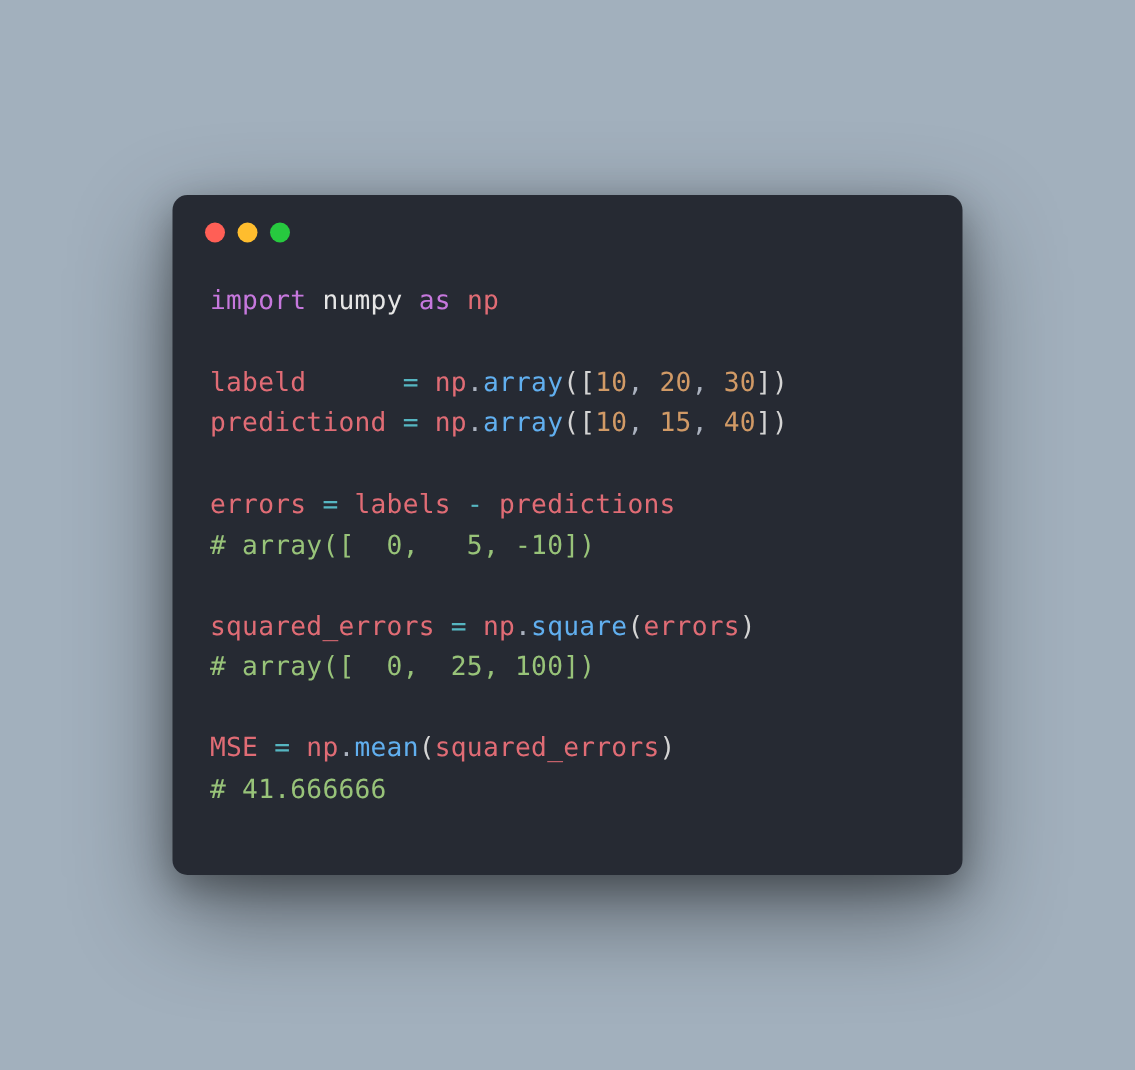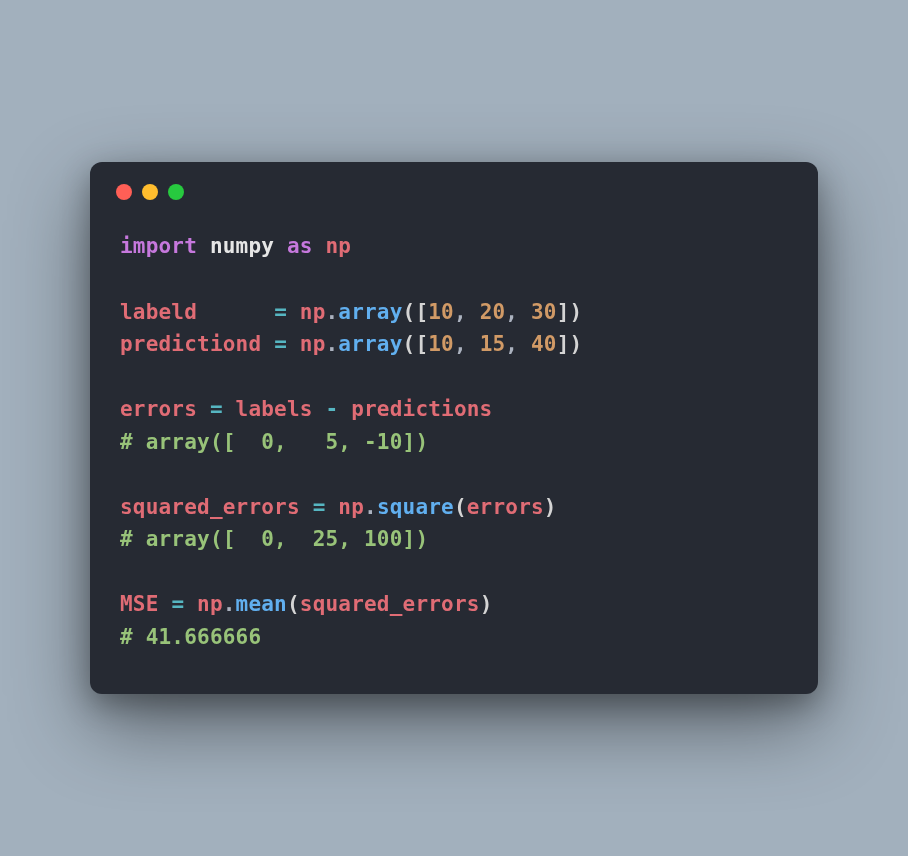--- a/index.html
+++ b/index.html
@@ -6,27 +6,26 @@
   body {
     width: 908px;
     height: 856px;
     background: #a2b0bd;
     display: flex;
     align-items: center;
     justify-content: center;
     font-family: ui-monospace, "SF Mono", "Menlo", "Consolas", monospace;
   }
   .window {
-    width: 728px;
+    width: 632px;
     background: #262a33;
     border-radius: 12px;
     box-shadow: 0 30px 80px rgba(0,0,0,0.45), 0 10px 30px rgba(0,0,0,0.3);
     overflow: hidden;
-    padding-bottom: 30px;
-    font-weight: bold;
+    padding-bottom: 42px;
   }
   .titlebar {
     display: flex;
     align-items: center;
     gap: 10px;
     padding: 22px 26px 10px 26px;
   }
   .dot {
     width: 16px;
     height: 16px;

